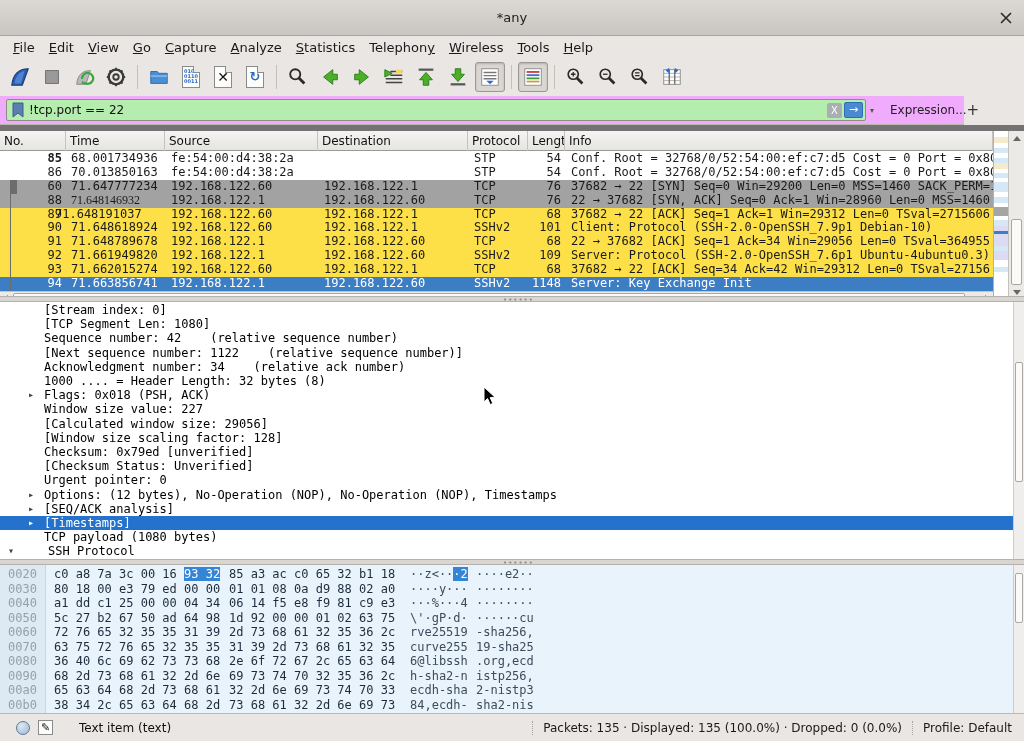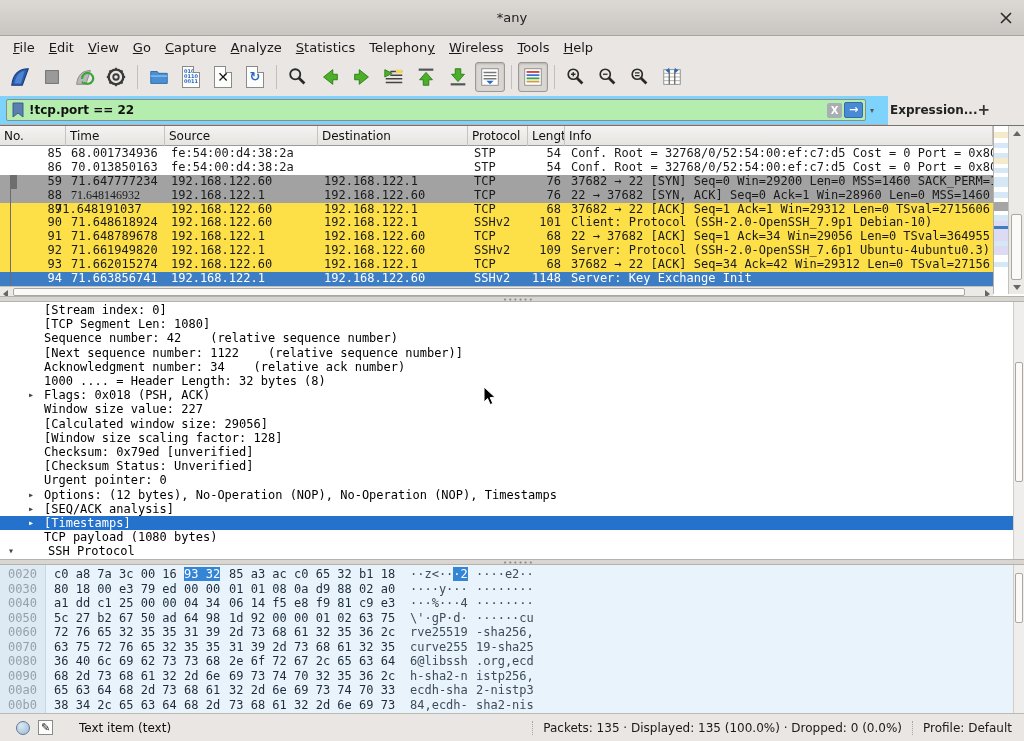--- a/index.html
+++ b/index.html
@@ -24,34 +24,34 @@
   #toolbar { position:absolute; left:0; top:58px; width:1024px; height:38px;
     background:#e9e6e3; display:flex; align-items:center; padding-left:4px; }
   .tbtn { width:30px; height:30px; display:flex; align-items:center; justify-content:center; margin:0 1px; border:1px solid transparent; border-radius:3px; }
   .tbtn.pressed { border:1px solid #9c9893; background:#dad6d2; box-shadow:inset 0 1px 2px rgba(0,0,0,.18); }
   .tsep { width:1px; height:24px; background:#c3bfba; margin:0 5px; }
   .doc { position:relative; width:18px; height:22px; background:#fdfdfb; border:1px solid #8a8a8a; }
   .doc:after { content:""; position:absolute; right:-1px; top:-1px; width:6px; height:6px; background:#e9e6e3; border-left:1px solid #8a8a8a; border-bottom:1px solid #8a8a8a; }
   .doc .glyph { position:absolute; left:0; top:2px; width:100%; text-align:center; font-weight:bold; }
 
   
-  #filterbar { position:absolute; left:0; top:96px; width:888px; height:29px;
-    background:#7dd3fc; display:flex; align-items:center; padding:0 6px; border-bottom:1px solid #b9b5b0;font-weight:bold; }
+  #filterbar { position:absolute; left:0; top:96px; width:964px; height:29px;
+    background:#f0abfc; display:flex; align-items:center; padding:0 6px; border-bottom:1px solid #b9b5b0; }
   #filter-field { flex:0 0 860px; height:22px; background:#b5edae; border:1px solid #8f8b86; border-radius:2px;
     display:flex; align-items:center; padding:0 2px; }
   #filter-bookmark { width:14px; height:16px; margin:0 4px 0 2px; }
   #filter-text { flex:1; font-size:12px; color:#111; }
   #filter-clear { width:15px; height:15px; background:#a9aeb3; border-radius:2px; color:#fff; font-size:10px; line-height:15px; text-align:center; margin-right:2px; }
   #filter-apply { width:19px; height:16px; background:#4a8ad4; border:1px solid #2f6cb4; border-radius:2px; color:#fff; font-size:11px; line-height:14px; text-align:center; }
   #filter-caret { font-size:8px; color:#555; padding:0 4px; }
   #filter-expression { margin-left:12px; font-size:12px; color:#222; }
   #filter-add { margin-left:auto; margin-right:8px; font-size:15px; color:#333; }
 
   
-  #packet-list { position:absolute; left:0; top:125px; width:1024px; height:171px; background:#fff; border-top:1px solid #737373; }
+  #packet-list { position:absolute; left:0; top:125px; width:1024px; height:171px; background:#fff; border-top:6px solid #737373; }
   #pl-header { position:absolute; left:0; top:0; width:993px; height:20px; background:linear-gradient(#f5f4f2,#e6e4e1); border-bottom:1px solid #9a9a9a; }
   .pl-hcell { position:absolute; top:0; height:20px; line-height:20px; padding-left:4px; font-size:12px; color:#111; border-right:1px solid #c6c3bf; overflow:hidden; white-space:nowrap; }
   #pl-rows { position:absolute; left:0; top:21px; width:993px; height:139px; overflow:hidden; }
   .prow { position:relative; width:993px; height:13.9px; font-size:12px; line-height:13.9px; white-space:nowrap; }
   .prow span { position:absolute; top:0; height:13.9px; overflow:hidden; font-family:"DejaVu Sans Mono", monospace; }
   .r-stp { background:#ffffff; }
   .r-syn { background:#a2a2a2; }
   .r-tcp { background:#fde047; }
   .r-sel { background:#3d7dc4; color:#fff; }
   .relmark { position:absolute; left:10px; top:0; width:1px; height:100%; background:#6d6d6d; }
@@ -291,41 +291,41 @@
       <div class="pl-hcell" style="left: 0px; width: 66px;">No.</div>
       <div class="pl-hcell" style="left: 66px; width: 99px;">Time</div>
       <div class="pl-hcell" style="left: 165px; width: 153px;">Source</div>
       <div class="pl-hcell" style="left: 318px; width: 150px;">Destination</div>
       <div class="pl-hcell" style="left: 468px; width: 60px;">Protocol</div>
       <div class="pl-hcell" style="left: 528px; width: 37px;">Length</div>
       <div class="pl-hcell" style="left: 565px; width: 428px;">Info</div>
     </div>
   <div id="pl-rows">
       <div class="prow r-stp">
-        <span class="pcell" style="left: 0px; width: 66px; text-align: right; padding-right: 4px;">85</span>
+        <span class="pcell" style="left: 0px; width: 66px; text-align: right; padding-right: 4px; font-weight: bold;">85</span>
         <span class="pcell" style="left: 66px; width: 99px; padding-left: 5px;">68.001734936</span>
         <span class="pcell" style="left: 165px; width: 153px; padding-left: 6px;">fe:54:00:d4:38:2a</span>
         <span class="pcell" style="left: 318px; width: 150px; padding-left: 6px;"></span>
         <span class="pcell" style="left: 468px; width: 60px; padding-left: 6px;">STP</span>
         <span class="pcell" style="left: 528px; width: 37px; text-align: right; padding-right: 4px;">54</span>
         <span class="pcell" style="left: 565px; width: 428px; padding-left: 6px;">Conf. Root = 32768/0/52:54:00:ef:c7:d5  Cost = 0  Port = 0x8001</span>
       </div>
       <div class="prow r-stp">
         <span class="pcell" style="left: 0px; width: 66px; text-align: right; padding-right: 4px;">86</span>
         <span class="pcell" style="left: 66px; width: 99px; padding-left: 5px;">70.013850163</span>
         <span class="pcell" style="left: 165px; width: 153px; padding-left: 6px;">fe:54:00:d4:38:2a</span>
         <span class="pcell" style="left: 318px; width: 150px; padding-left: 6px;"></span>
         <span class="pcell" style="left: 468px; width: 60px; padding-left: 6px;">STP</span>
         <span class="pcell" style="left: 528px; width: 37px; text-align: right; padding-right: 4px;">54</span>
         <span class="pcell" style="left: 565px; width: 428px; padding-left: 6px;">Conf. Root = 32768/0/52:54:00:ef:c7:d5  Cost = 0  Port = 0x8001</span>
       </div>
       <div class="prow r-syn">
         <span class="relmark"></span>
         <span class="relstub"></span>
-        <span class="pcell" style="left: 0px; width: 66px; text-align: right; padding-right: 4px;">59</span>
+        <span class="pcell" style="left: 0px; width: 66px; text-align: right; padding-right: 4px;">60</span>
         <span class="pcell" style="left: 66px; width: 99px; padding-left: 5px;">71.647777234</span>
         <span class="pcell" style="left: 165px; width: 153px; padding-left: 6px;">192.168.122.60</span>
         <span class="pcell" style="left: 318px; width: 150px; padding-left: 6px;">192.168.122.1</span>
         <span class="pcell" style="left: 468px; width: 60px; padding-left: 6px;">TCP</span>
         <span class="pcell" style="left: 528px; width: 37px; text-align: right; padding-right: 4px;">76</span>
         <span class="pcell" style="left: 565px; width: 428px; padding-left: 6px;">37682 → 22 [SYN] Seq=0 Win=29200 Len=0 MSS=1460 SACK_PERM=1</span>
       </div>
       <div class="prow r-syn">
         <span class="relmark"></span>
         <span class="pcell" style="left: 0px; width: 66px; text-align: right; padding-right: 4px;">88</span>

